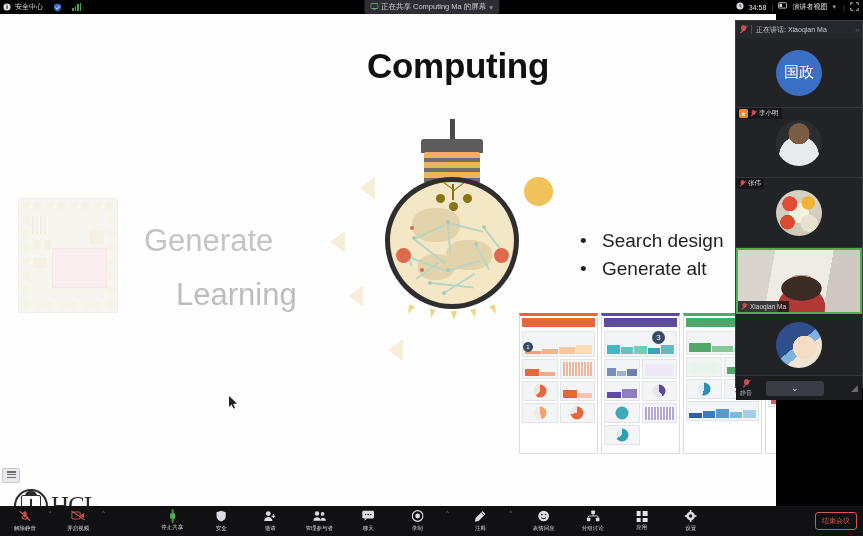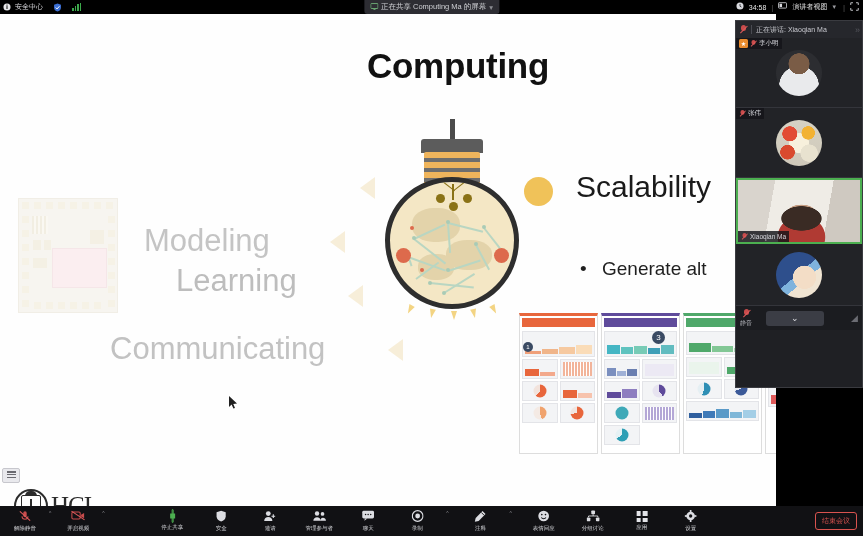--- a/index.html
+++ b/index.html
@@ -42,21 +42,21 @@
   #slide-title {
     position: absolute; left: 367px; top: 32px;
     font-size: 35px; font-weight: bold; color: #111;
     letter-spacing: -0.3px;
   }
 
   
   .kw { position: absolute; font-size: 31px; color: #c9c9c9; white-space: nowrap; }
   .kw.k0 { left: 210px; top: 155px; }
   .kw.k1 { left: 144px; top: 209px; color: #c4c4c4; }
-  .kw.k2 { left: 176px; top: 249px; color: #bdbdbd; }
+  .kw.k2 { left: 176px; top: 263px; color: #bdbdbd; }
   .kw.k3 { left: 110px; top: 317px; color: #c2c2c2; }
 
   
   .tri { position: absolute; width: 0; height: 0;
     border-top: 11px solid transparent; border-bottom: 11px solid transparent;
     border-right: 15px solid #f7eed9; }
   .tri.t0 { left: 360px; top: 163px; }
   .tri.t1 { left: 330px; top: 217px; }
   .tri.t2 { left: 348px; top: 271px; }
   .tri.t3 { left: 388px; top: 325px; }
@@ -371,23 +371,22 @@
           <div class="pad" style="left:72px;top:100px"></div>
         <div class="strip"></div>
         <div class="sq" style="left:11px;top:38px;width:8px;height:10px"></div>
         <div class="sq" style="left:22px;top:38px;width:7px;height:10px"></div>
         <div class="sq" style="left:11px;top:56px;width:14px;height:10px"></div>
         <div class="sq" style="left:68px;top:28px;width:14px;height:14px"></div>
         <div class="body"></div>
       </div>
     </div>
 
-    <div class="kw k1">Modeling</div>
+    <div class="kw k1">Generate</div>
     <div class="kw k2">Learning</div>
-    <div class="kw k3">Communicating</div>
 
     <div class="tri t0"></div>
     <div class="tri t1"></div>
     <div class="tri t2"></div>
     <div class="tri t3"></div>
 
     <div id="bulb">
       <div class="cord"></div>
       <div class="cap"></div>
       <div class="screw"></div>
@@ -430,21 +429,23 @@
         <div class="knob" style="left:73px;top:12px"></div>
       </div>
       <div class="ray" style="left:34px;top:186px;transform:rotate(28deg)"></div>
       <div class="ray" style="left:56px;top:190px;transform:rotate(12deg)"></div>
       <div class="ray" style="left:78px;top:192px;transform:rotate(0deg)"></div>
       <div class="ray" style="left:98px;top:190px;transform:rotate(-12deg)"></div>
       <div class="ray" style="left:118px;top:186px;transform:rotate(-28deg)"></div>
     </div>
 
     <div id="dot-accent"></div>
-    <div id="right-head">Scalability</div>
+    <div class="rb b0">
+      <span class="bdot">•</span><span>Search design</span>
+    </div>
     <div class="rb b1">
       <span class="bdot">•</span><span>Generate alt</span>
     </div>
 
     <div id="thumbs">
       <div class="thumbcol c0">
         <div class="tband"></div>
         <div class="tgrid">
           <div class="tcell" style="grid-column:1/3;height:26px">
               <div class="mini">
@@ -626,20 +627,25 @@
       <span class="mic-mute">
           <span class="m"></span>
           <span class="s"></span>
         </span>
       <span class="divider"></span>
       <span>正在讲话: Xiaoqian Ma</span>
       <span class="arrows">»</span>
     </div>
 
     <div class="pane">
+      <div class="avatar blue">
+        <span>国政</span>
+      </div>
+    </div>
+    <div class="pane">
       <div class="namebar top">
         <span class="hostmark">★</span>
         <span class="mic-mute" style="transform:scale(.8)">
             <span class="m"></span>
             <span class="s"></span>
           </span>
         <span>李小明</span>
       </div>
       <div class="avatar">
           <div class="av-photo"></div>

